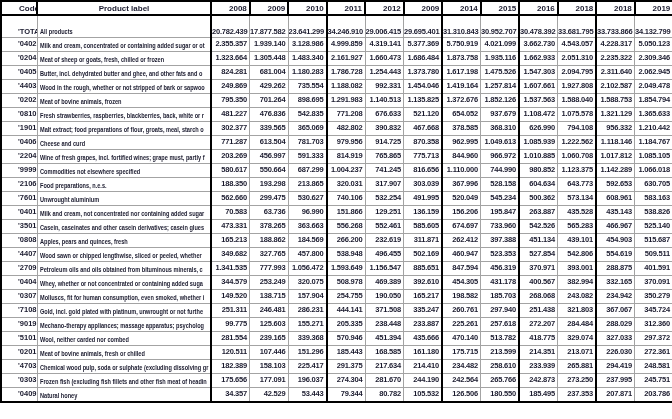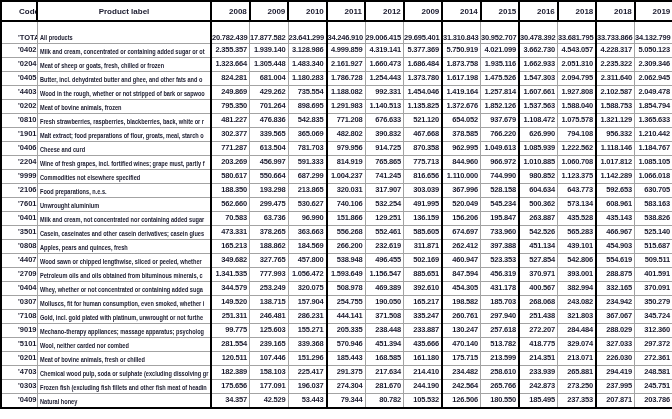--- a/index.html
+++ b/index.html
@@ -3,21 +3,21 @@
 <meta charset="utf-8">
 <style>
   * { box-sizing: border-box; margin: 0; padding: 0; }
   html, body { background: #ffffff; }
   body { width: 672px; height: 419px; font-family: "Liberation Sans", sans-serif; }
   .screen { position: relative; width: 672px; height: 419px; overflow: hidden; background: #fff; }
   .title-bar { height: 28px; display: flex; align-items: center; justify-content: center; }
   .title-bar span { font-size: 11px; font-weight: 700; color: #111118; }
   table.grid { border-collapse: collapse; table-layout: fixed; width: 672px; height: 391px; border: 2px solid #000; }
   .grid th, .grid td { border: 1px solid #a3a3a3; overflow: hidden; white-space: nowrap; color: #1a1a2e; vertical-align: middle; }
-  .grid thead th { border: 2px solid #000; height: 20px; font-size: 8px; font-weight: 700; text-align: center; padding: 0 17px; }
+  .grid thead th { border: 2px solid #000; height: 14px; font-size: 8px; font-weight: 700; text-align: center; padding: 0 17px; }
   .grid td.code { font-size: 7.5px; font-weight: 700; padding-left: 16px; text-align: left; }
   .grid td.label { padding-left: 2px; text-align: left; }
   .grid td.label span { display: inline-block; transform: scaleX(0.80); transform-origin: 0 50%; font-size: 7px; font-weight: 700; white-space: nowrap; }
   .grid td.num { text-align: right; font-size: 7.5px; font-weight: 700; letter-spacing: -0.2px; padding-right: 2px; }
   .grid .bL { border-left: 2px solid #000; }
   .grid .bR { border-right: 2px solid #000; }
   .grid tr.total-row td { height: 22px; vertical-align: bottom; }
   .grid tbody td { line-height: 10px; }
 </style>
 </head>
@@ -175,21 +175,21 @@
         <tr>
           <td class="code">'1901</td>
           <td class="label"><span>Malt extract; food preparations of flour, groats, meal, starch o</span></td>
           <td class="num bL">302.377</td>
           <td class="num">339.565</td>
           <td class="num">365.069</td>
           <td class="num bL">482.802</td>
           <td class="num">390.832</td>
           <td class="num">467.668</td>
           <td class="num bL">378.585</td>
-          <td class="num">766.220</td>
+          <td class="num">368.310</td>
           <td class="num bL">626.990</td>
           <td class="num">794.108</td>
           <td class="num bL">956.332</td>
           <td class="num bR">1.210.442</td>
         </tr>
         <tr>
           <td class="code">'0406</td>
           <td class="label"><span>Cheese and curd</span></td>
           <td class="num bL">771.287</td>
           <td class="num">613.504</td>
@@ -398,21 +398,21 @@
         </tr>
         <tr>
           <td class="code">'9019</td>
           <td class="label"><span>Mechano-therapy appliances; massage apparatus; psycholog</span></td>
           <td class="num bL">99.775</td>
           <td class="num">125.603</td>
           <td class="num">155.271</td>
           <td class="num bL">205.335</td>
           <td class="num">238.448</td>
           <td class="num">233.887</td>
-          <td class="num bL">130.247</td>
+          <td class="num bL">225.261</td>
           <td class="num">257.618</td>
           <td class="num bL">272.207</td>
           <td class="num">284.484</td>
           <td class="num bL">288.029</td>
           <td class="num bR">312.360</td>
         </tr>
         <tr>
           <td class="code">'5101</td>
           <td class="label"><span>Wool, neither carded nor combed</span></td>
           <td class="num bL">281.554</td>

